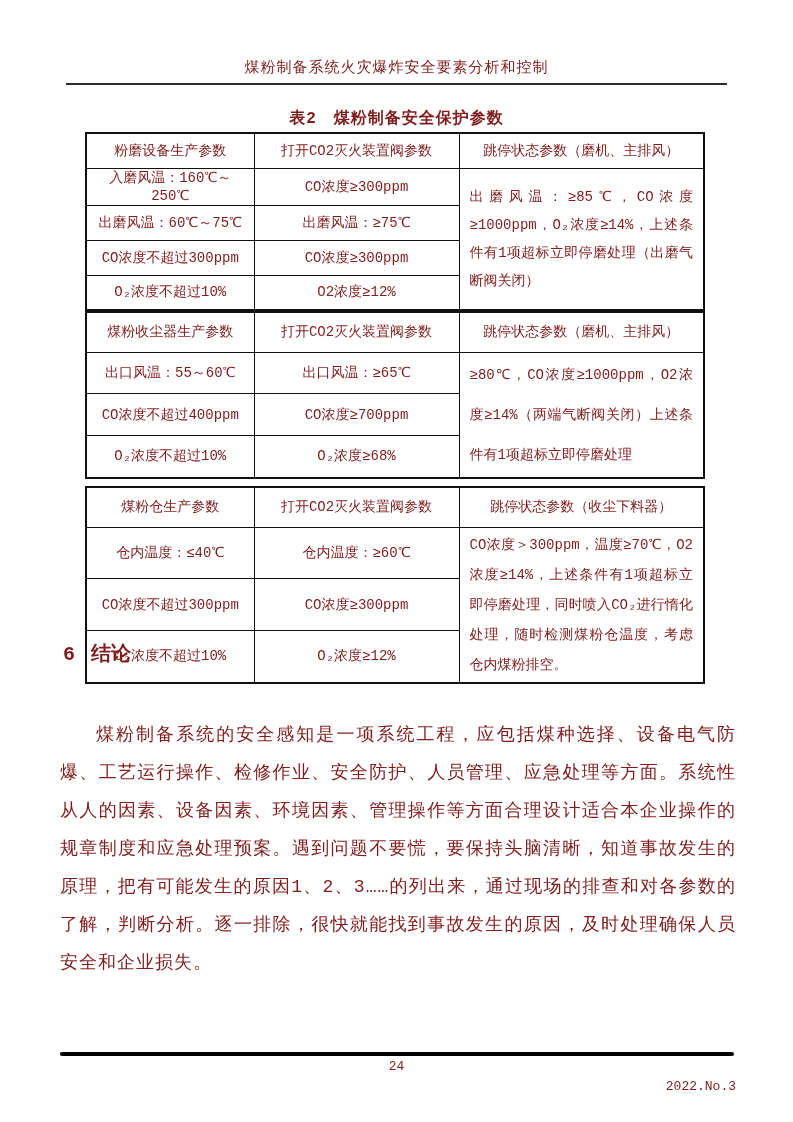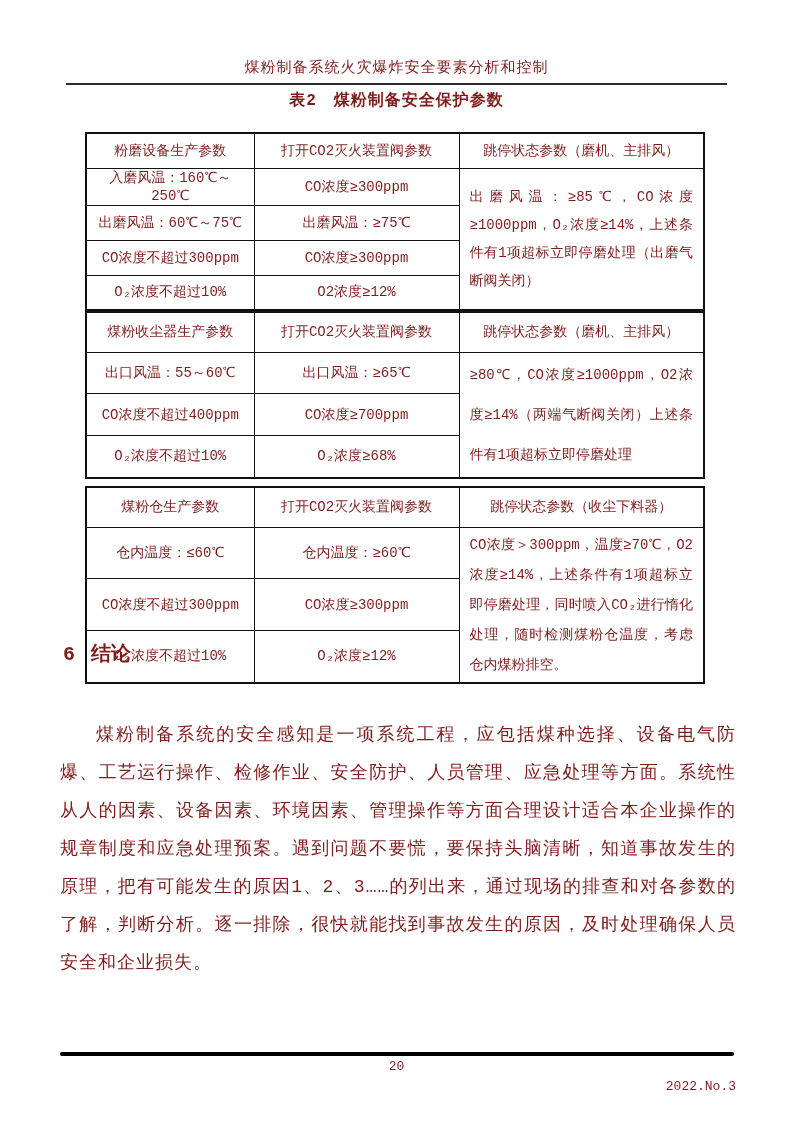--- a/index.html
+++ b/index.html
@@ -11,21 +11,21 @@
   }
   .running-title {
     position:absolute; top:59px; left:0; width:100%;
     text-align:center; font-size:15px; line-height:20px; letter-spacing:1px;
   }
   .header-rule {
     position:absolute; top:83px; left:66px; width:661px; height:2px;
     background:#2b2b2b;
   }
   .table-caption {
-    position:absolute; top:90px; left:0; width:100%;
+    position:absolute; top:108px; left:0; width:100%;
     text-align:center; font-size:16px; font-weight:bold; letter-spacing:1px;
   }
   table.ptable {
     position:absolute; left:85px; width:618px;
     border-collapse:collapse; table-layout:fixed;
     border:2px solid #111;
   }
   table.ptable td {
     border:1.5px solid #111;
     font-size:14px; text-align:center; vertical-align:middle;
@@ -138,21 +138,21 @@
         <col style="width:205px">
         <col style="width:245px">
       </colgroup>
     <tbody>
         <tr>
       <td>煤粉仓生产参数</td>
       <td>打开CO2灭火装置阀参数</td>
       <td>跳停状态参数（收尘下料器）</td>
     </tr>
     <tr>
-      <td>仓内温度：≤60℃</td>
+      <td>仓内温度：≤40℃</td>
       <td>仓内温度：≥60℃</td>
       <td class="c3body" rowspan="3">CO浓度＞300ppm，温度≥70℃，O2浓度≥14%，上述条件有1项超标立即停磨处理，同时喷入CO₂进行惰化处理，随时检测煤粉仓温度，考虑仓内煤粉排空。</td>
     </tr>
     <tr>
       <td>CO浓度不超过300ppm</td>
       <td>CO浓度≥300ppm</td>
     </tr>
     <tr>
       <td>O₂浓度不超过10%</td>
       <td>O₂浓度≥12%</td>
@@ -162,16 +162,16 @@
 
   <div class="section-heading">
     <span class="num">6</span><span>结论</span>
   </div>
 
   <div class="body-text">
     <p>煤粉制备系统的安全感知是一项系统工程，应包括煤种选择、设备电气防爆、工艺运行操作、检修作业、安全防护、人员管理、应急处理等方面。系统性从人的因素、设备因素、环境因素、管理操作等方面合理设计适合本企业操作的规章制度和应急处理预案。遇到问题不要慌，要保持头脑清晰，知道事故发生的原理，把有可能发生的原因1、2、3……的列出来，通过现场的排查和对各参数的了解，判断分析。逐一排除，很快就能找到事故发生的原因，及时处理确保人员安全和企业损失。</p>
   </div>
 
   <div class="footer-rule"></div>
-  <div class="footer-page">20</div>
+  <div class="footer-page">24</div>
   <div class="footer-issue">2022.No.3</div>
 
 </div>
 
 </body></html>

